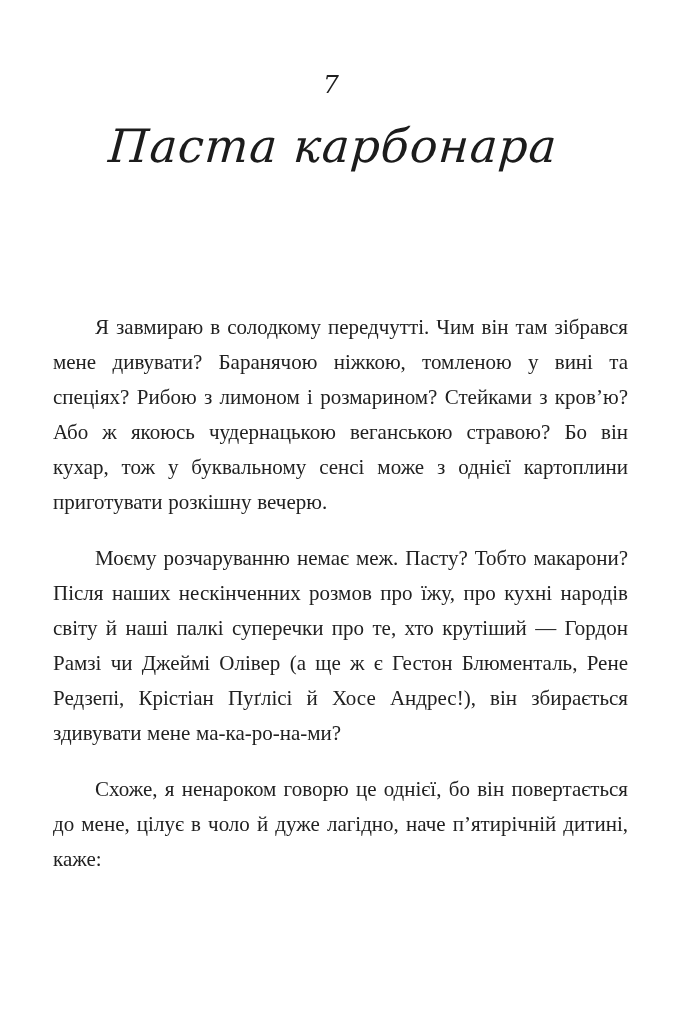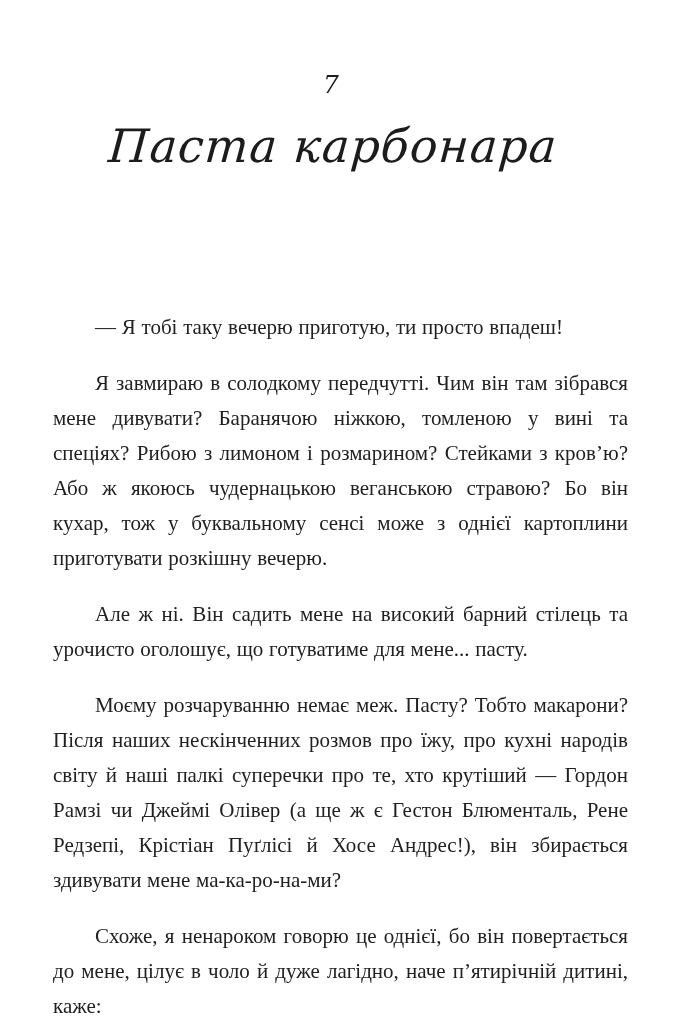--- a/index.html
+++ b/index.html
@@ -59,19 +59,17 @@
 </style>
 </head>
 <body>
 
 <div class="book-page">
   <div class="chapter-number">7</div>
 
   <h1 class="chapter-title">Паста карбонара</h1>
 
   <div class="text-block">
-    <p>— Я тобі таку вечерю приготую, ти просто впадеш!</p>
     <p>Я завмираю в солодкому передчутті. Чим він там зібрався мене дивувати? Баранячою ніжкою, томленою у вині та спеціях? Рибою з лимоном і розмарином? Стейками з кров’ю? Або ж якоюсь чудернацькою веганською стравою? Бо він кухар, тож у буквальному сенсі може з однієї картоплини приготувати розкішну вечерю.</p>
-    <p>Але ж ні. Він садить мене на високий барний стілець та урочисто оголошує, що готуватиме для мене... пасту.</p>
     <p>Моєму розчаруванню немає меж. Пасту? Тобто макарони? Після наших нескінченних розмов про їжу, про кухні народів світу й наші палкі суперечки про те, хто крутіший — Гордон Рамзі чи Джеймі Олівер (а ще ж є Гестон Блюменталь, Рене Редзепі, Крістіан Пуґлісі й Хосе Андрес!), він збирається здивувати мене ма-ка-ро-на-ми?</p>
     <p>Схоже, я ненароком говорю це однієї, бо він повертається до мене, цілує в чоло й дуже лагідно, наче п’ятирічній дитині, каже:</p>
   </div>
 </div>
 
 </body></html>

